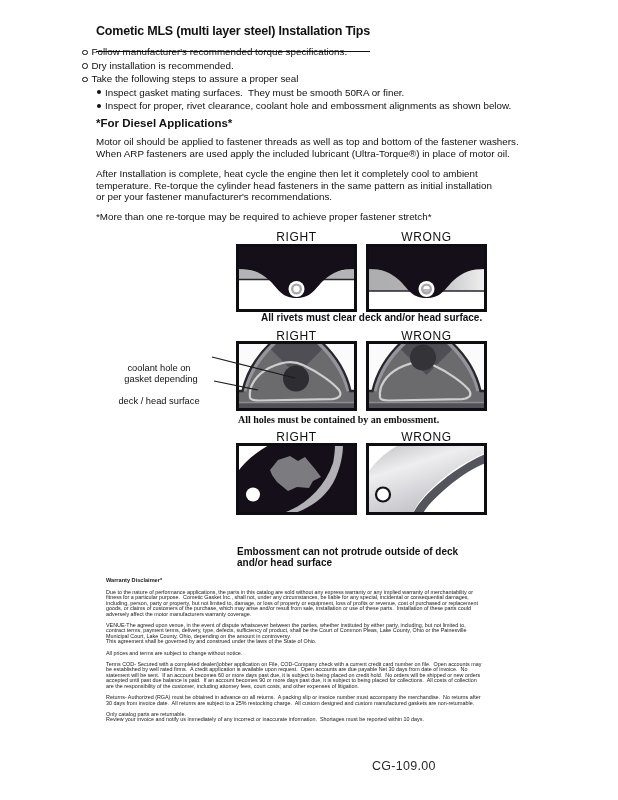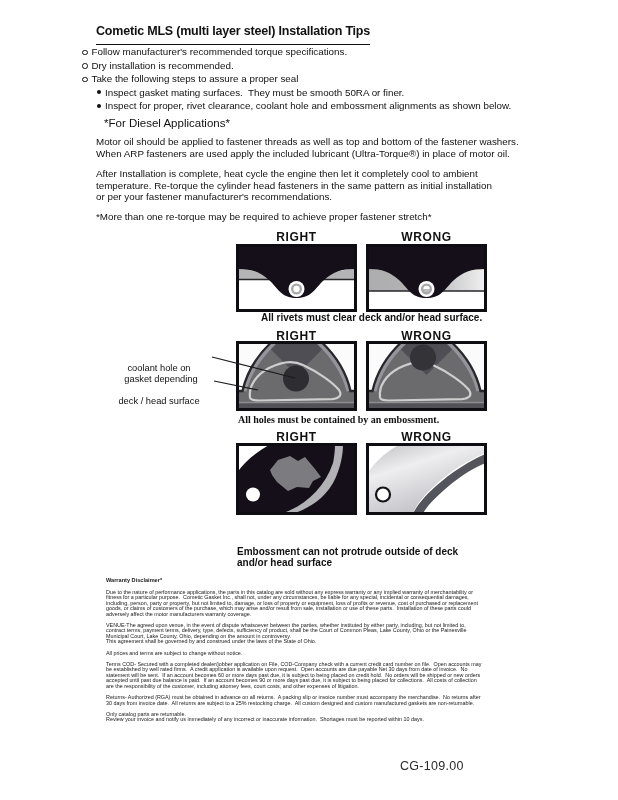--- a/index.html
+++ b/index.html
@@ -3,53 +3,53 @@
 <meta charset="utf-8">
 <style>
   html,body { margin:0; padding:0; background:#ffffff; }
   .page {
     position:relative; width:618px; height:800px; background:#fff;
     font-family:"Liberation Sans", sans-serif; color:#111; overflow:hidden;
   }
   .title {
     position:absolute; left:96px; top:24px;
     font-size:12.5px; font-weight:bold; letter-spacing:-0.2px;
-    border-bottom:1.6px solid #111; padding-bottom:6px; white-space:pre;
+    border-bottom:1.6px solid #111; padding-bottom:13px; white-space:pre;
   }
   .bullets { position:absolute; left:82px; top:45px; font-size:9.8px; }
   .b-item { display:flex; align-items:flex-start; line-height:13.5px; white-space:pre; }
   .b-item .mk {
     flex:none; width:3.5px; height:3.5px; border:1px solid #111; border-radius:50%;
     margin:4.6px 4px 0 0;
   }
   .b-sub { margin-left:15px;text-align:right; }
   .b-sub .mk { width:4px; height:4px; background:#111; border:none; margin:4.8px 4px 0 0; }
 
   .diesel { position:absolute; left:96px; top:118px; font-size:9.8px; line-height:11.4px; }
-  .diesel .hd { font-size:11.5px; font-weight:normal; margin:0 0 7px 8px; white-space:pre; }
+  .diesel .hd { font-size:11.5px; font-weight:bold; margin:0 0 7px 0; white-space:pre; }
   .diesel p { margin:0 15px 9px 0; white-space:pre; }
   .diesel p.note { margin-top:2px; }
 
   .dg-label {
     position:absolute; width:121px; text-align:center;
-    font-size:12px; font-weight:bold; letter-spacing:0.6px; white-space:pre;
+    font-size:12px; font-weight:normal; letter-spacing:0.6px; white-space:pre;
   }
   .panel { position:absolute; width:121px; }
   .panel svg { display:block; }
   .dg-caption { position:absolute; font-size:10px; font-weight:bold; line-height:11px; white-space:pre; }
   .lead-label {
     position:absolute; text-align:center; font-size:9.3px; line-height:11px; white-space:pre;
   }
   .leader-overlay { position:absolute; pointer-events:none; }
 
   .warranty { position:absolute; left:106px; top:577px; width:470px; color:#1a1a1a; }
   .warranty .hd { font-size:5.6px; font-weight:bold; margin:0 0 6.5px 0; white-space:pre; }
   .warranty p { font-size:5.4px; line-height:5.55px; margin:0 0 5.6px 0; white-space:pre; }
 
-  .footer-code { position:absolute; left:400px; top:759px; font-size:12.5px; letter-spacing:0.3px; color:#2a2a2a; white-space:pre; }
+  .footer-code { position:absolute; left:372px; top:759px; font-size:12.5px; letter-spacing:0.3px; color:#2a2a2a; white-space:pre; }
 </style>
 </head>
 <body>
 
 <div class="page">
 
   <div class="title">Cometic MLS (multi layer steel) Installation Tips</div>
 
   <div class="bullets">
     <div class="b-item">

